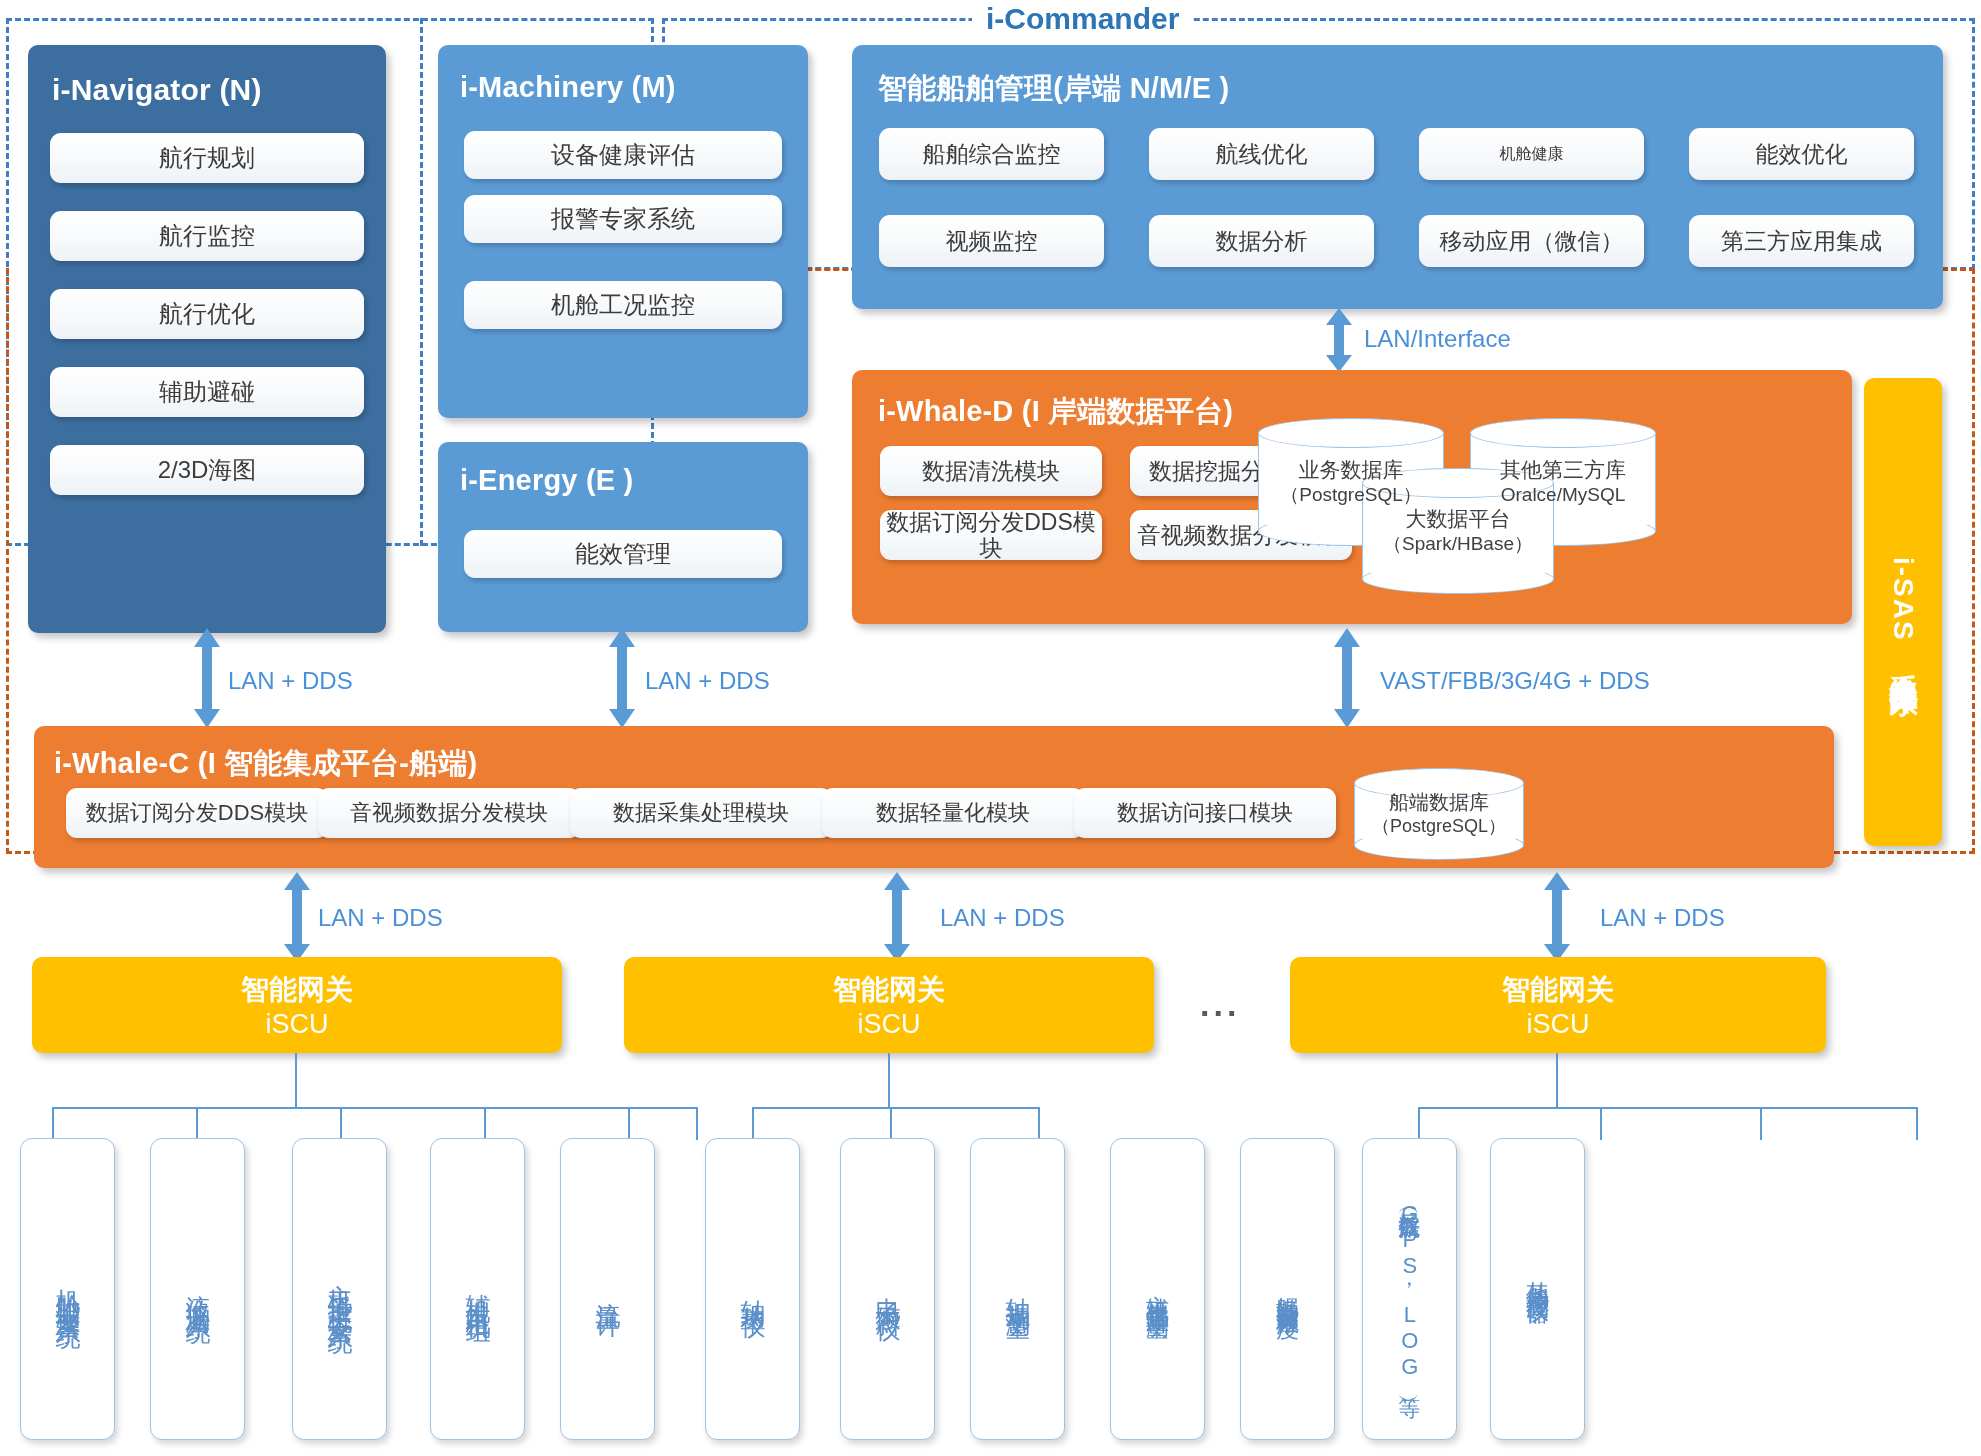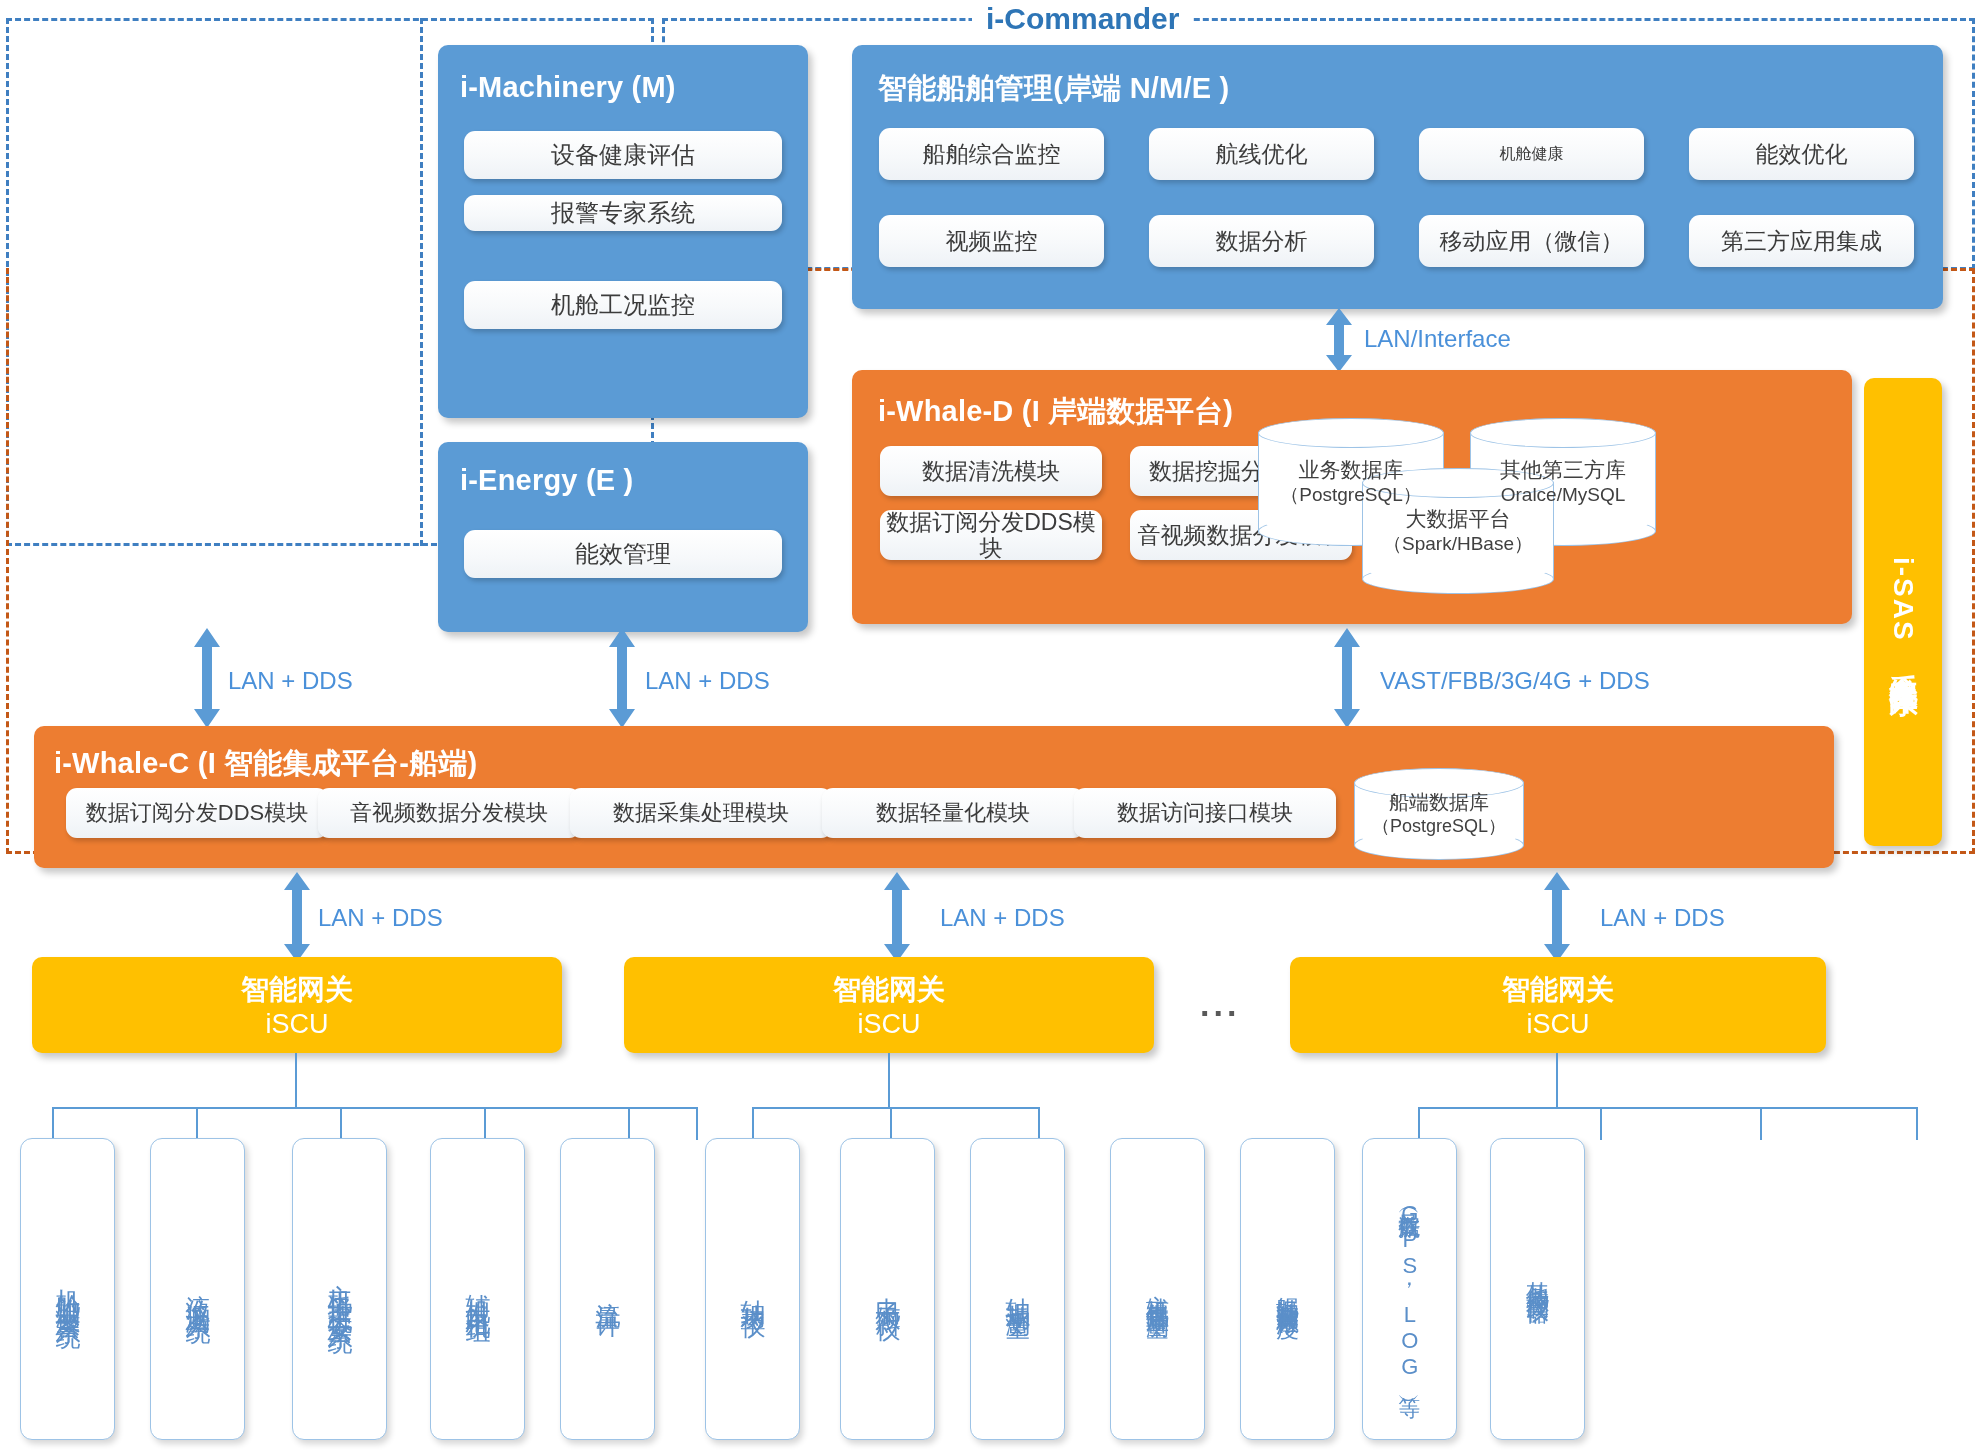--- a/index.html
+++ b/index.html
@@ -71,25 +71,34 @@
   <div class="abs dash-blue" style="left:6px;top:18px;width:648px;height:528px;"></div>
   <div class="abs dash-blue" style="left:662px;top:18px;width:1313px;height:252px;"></div>
 
   <div class="abs dash-orange" style="left:6px;top:268px;width:1969px;height:586px;border-top:none;"></div>
   <div class="abs dash-orange" style="left:662px;top:268px;width:1313px;height:3px;border:none;border-top:3px dashed #c35817;"></div>
 
   <div class="abs" style="left:420px;top:18px;width:0;height:528px;border-left:3px dashed #3f7fc1;"></div>
 
   <div class="ttl-commander" style="left:972px;top:2px;">i-Commander</div>
 
+  <div class="abs panel navy" style="left:28px;top:45px;width:358px;height:588px;">
+    <div class="panel-title abs" style="left:24px;top:28px;font-size:30px;">i-Navigator (N)</div>
+
+    <div class="pill abs" style="left:22px;top:88px;width:314px;height:50px;font-size:24px;">航行规划</div>
+    <div class="pill abs" style="left:22px;top:166px;width:314px;height:50px;font-size:24px;">航行监控</div>
+    <div class="pill abs" style="left:22px;top:244px;width:314px;height:50px;font-size:24px;">航行优化</div>
+    <div class="pill abs" style="left:22px;top:322px;width:314px;height:50px;font-size:24px;">辅助避碰</div>
+    <div class="pill abs" style="left:22px;top:400px;width:314px;height:50px;font-size:24px;">2/3D海图</div>
+  </div>
 
   <div class="abs panel blue" style="left:438px;top:45px;width:370px;height:373px;">
     <div class="panel-title abs" style="left:22px;top:26px;font-size:29px;">i-Machinery (M)</div>
     <div class="pill abs" style="left:26px;top:86px;width:318px;height:48px;font-size:24px;">设备健康评估</div>
-    <div class="pill abs" style="left:26px;top:150px;width:318px;height:36px;font-size:24px;">报警专家系统</div>
+    <div class="pill abs" style="left:26px;top:150px;width:318px;height:48px;font-size:24px;">报警专家系统</div>
     <div class="pill abs" style="left:26px;top:236px;width:318px;height:48px;font-size:24px;">机舱工况监控</div>
   </div>
 
   <div class="abs panel blue" style="left:438px;top:442px;width:370px;height:190px;">
     <div class="panel-title abs" style="left:22px;top:22px;font-size:29px;">i-Energy (E )</div>
     <div class="pill abs" style="left:26px;top:88px;width:318px;height:48px;font-size:24px;">能效管理</div>
   </div>
 
   <div class="abs panel blue" style="left:852px;top:45px;width:1091px;height:264px;">
     <div class="panel-title abs" style="left:26px;top:24px;font-size:29px;">智能船舶管理(岸端 N/M/E )</div>

